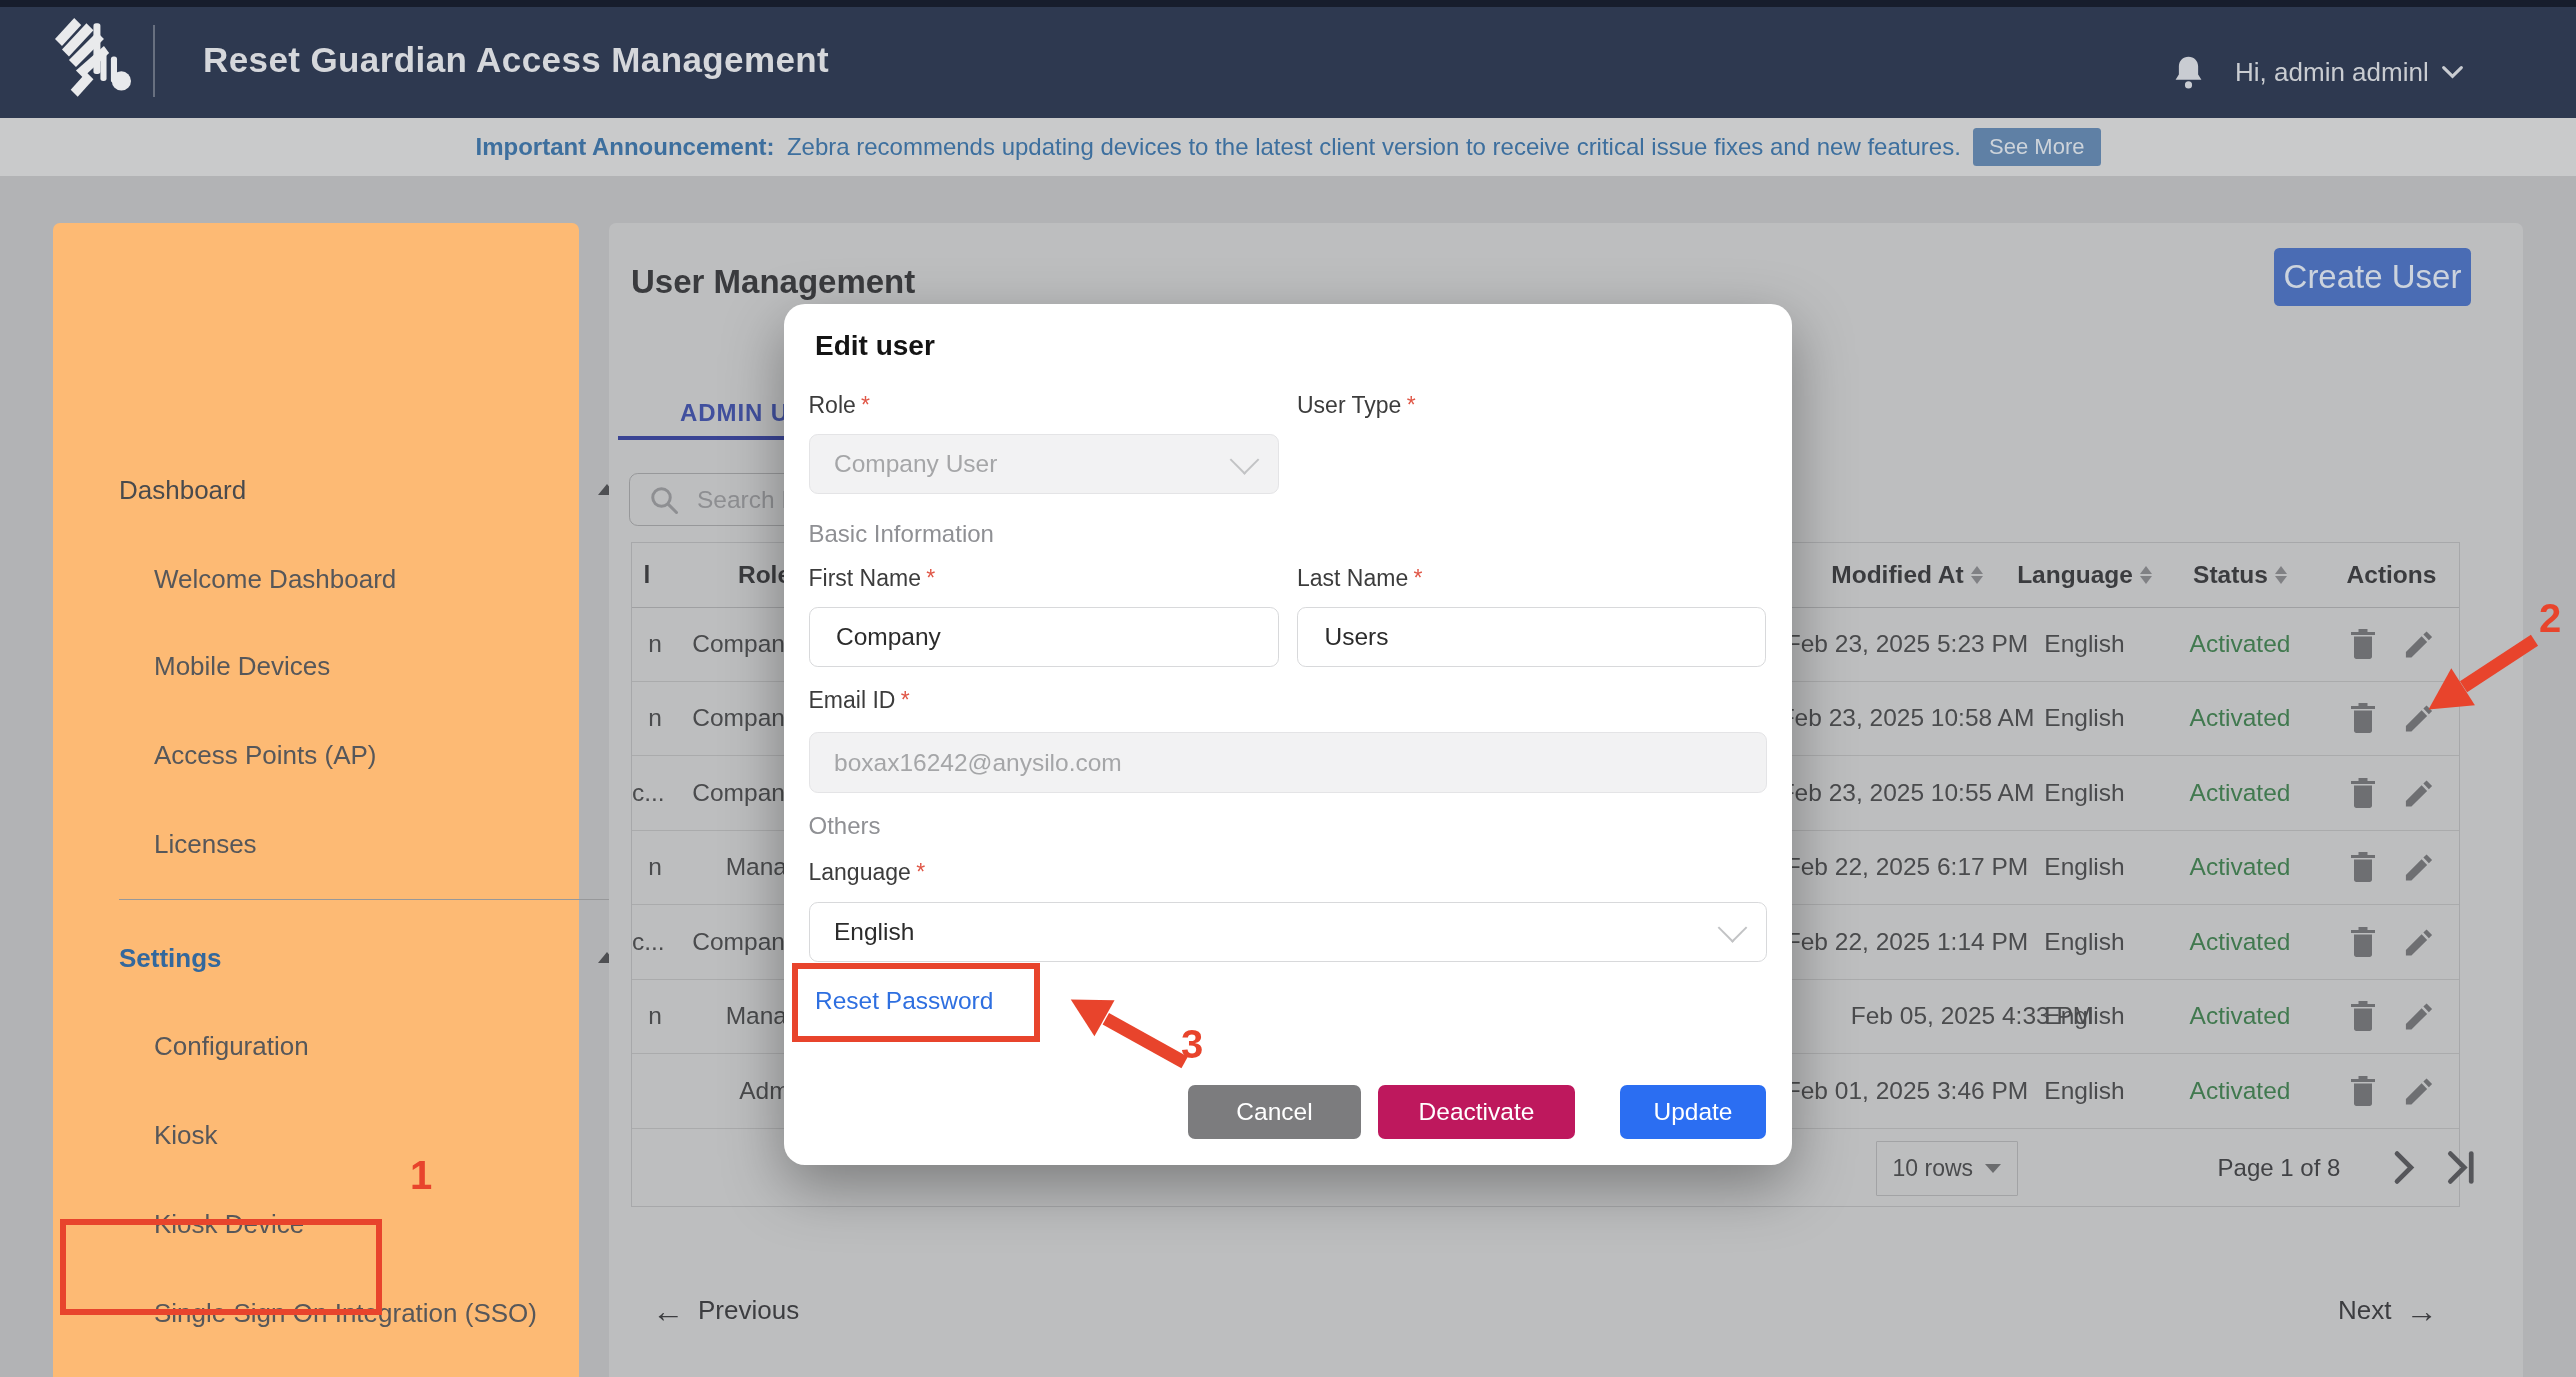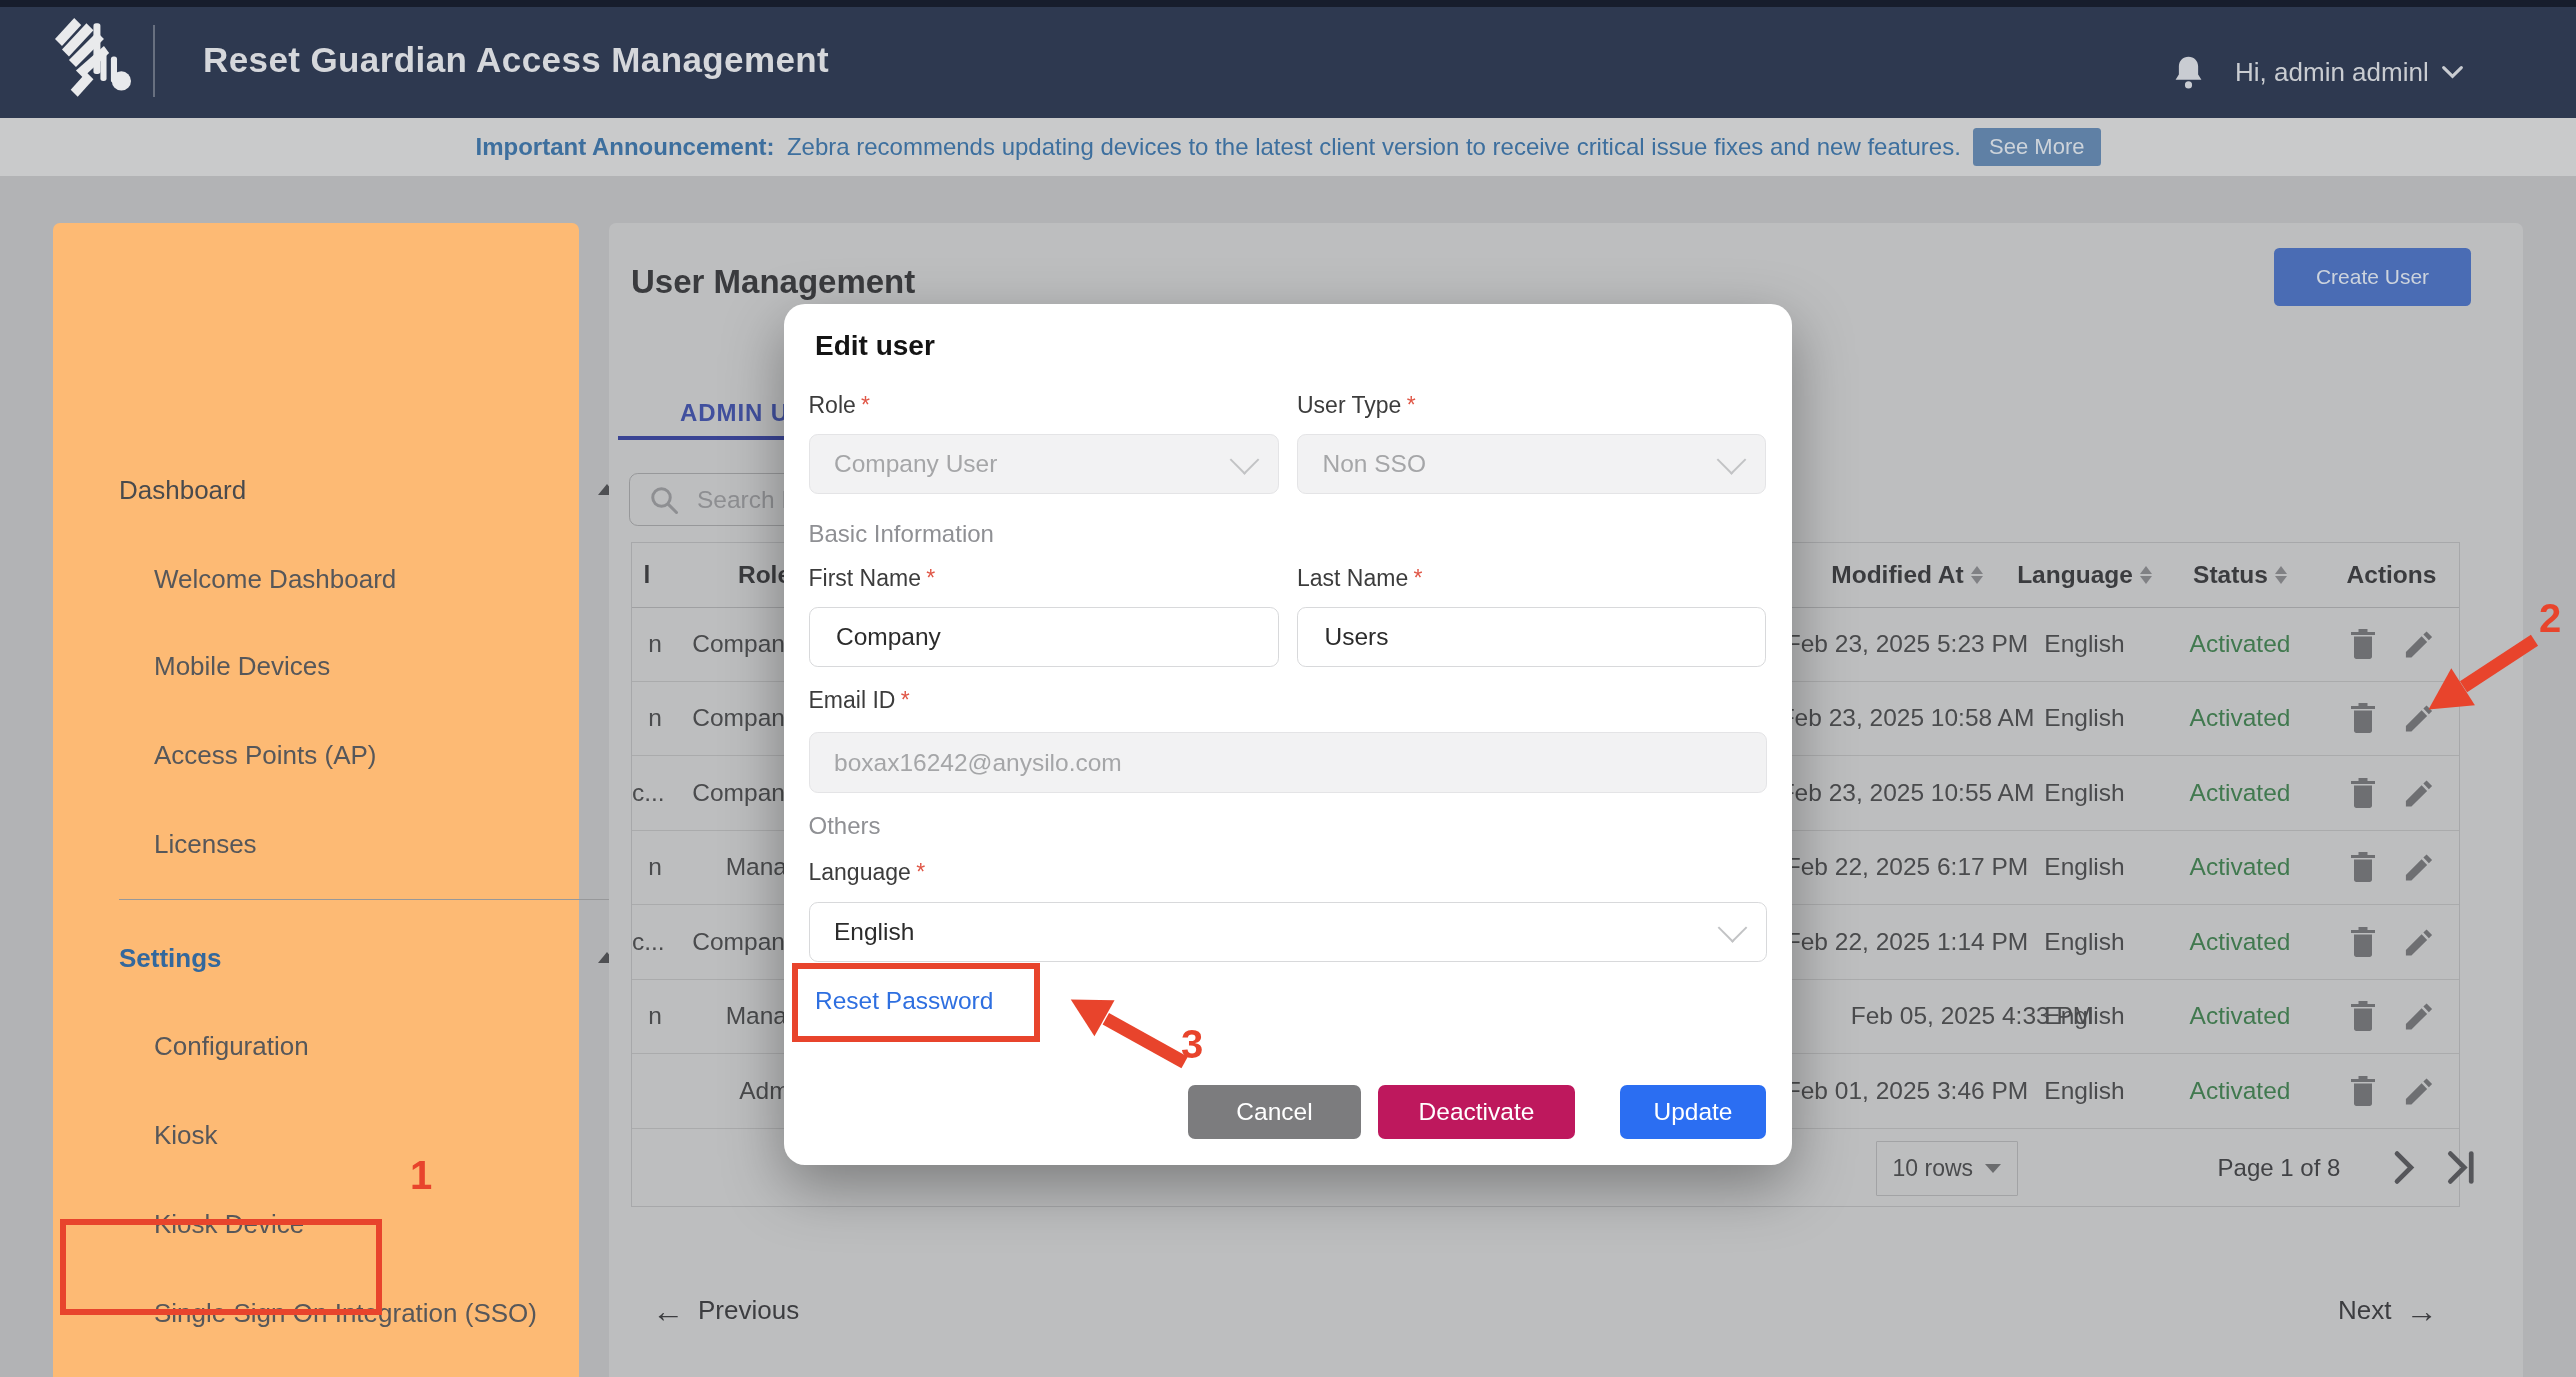--- a/index.html
+++ b/index.html
@@ -27,21 +27,21 @@
 
   
   .side-header{position:absolute;left:66px;width:421px;font-size:26px;color:#494a4d;cursor:pointer;}
   .side-header.blue{color:#33689d;font-weight:bold;}
   .side-item{position:absolute;left:101px;width:403px;font-size:26px;color:#56575a;cursor:pointer;white-space:nowrap;}
   .side-divider{position:absolute;left:66px;width:491px;height:0;border-top:1.8px solid #97989a;}
   .caret-up{position:absolute;left:545px;width:0;height:0;border-left:9.6px solid transparent;border-right:9.6px solid transparent;border-bottom:11.4px solid #4e4f52;}
 
   
   .page-title{position:absolute;left:631px;top:263px;font-size:33px;font-weight:bold;color:#3a3b3e;}
-  .create-btn{position:absolute;left:2274px;top:248px;width:197px;height:58px;background:#4a6cb4;color:#ccd3dd;font-size:21px;border:none;border-radius:5.3px;display:flex;align-items:center;justify-content:center;cursor:pointer;font-family:inherit;}
+  .create-btn{position:absolute;left:2274px;top:248px;width:197px;height:58px;background:#4a6cb4;color:#ccd3dd;font-size:33px;border:none;border-radius:5.3px;display:flex;align-items:center;justify-content:center;cursor:pointer;font-family:inherit;}
   .tab{position:absolute;left:618px;top:399px;width:302px;height:40px;text-align:center;font-size:24px;font-weight:bold;letter-spacing:0.9px;color:#41509e;cursor:pointer;}
   .tab-underline{position:absolute;left:618px;top:436px;width:302px;height:4.4px;background:#3a4494;}
   .search-box{position:absolute;left:629px;top:473px;width:543px;height:53px;border:1.8px solid #97989a;border-radius:8.8px;display:flex;align-items:center;padding:0 0 0 19px;box-sizing:border-box;}
   .search-box input{border:none;outline:none;background:transparent;font-size:24.5px;color:#4a4b4d;margin-left:16px;width:386px;font-family:inherit;}
   .search-box input::placeholder{color:#8e8f92;}
 
   
   .tbl{position:absolute;left:631px;top:542px;width:1829px;height:665px;border:0.9px solid #a7a8aa;box-sizing:border-box;}
   .t-head{position:absolute;left:0;top:0;width:100%;height:64px;border-bottom:1.8px solid #9fa0a2;}
   .t-row{position:absolute;left:0;width:100%;height:74px;border-bottom:0.9px solid #aaabac;}
@@ -342,24 +342,20 @@
   <div class="modal">
     <div class="m-title">Edit user</div>
 
     <div class="m-label" style="left:24.5px;top:88px;"><span>Role</span><span class="req">*</span></div>
     <div class="m-field disabled" style="left:24.5px;top:130px;width:470px;height:60px;">
       <span>Company User</span>
       <i class="m-chev"></i>
     </div>
 
     <div class="m-label" style="left:513px;top:88px;"><span>User Type</span><span class="req">*</span></div>
-    <div class="m-field disabled" style="left:513px;top:130px;width:469px;height:60px;">
-      <span>Non SSO</span>
-      <i class="m-chev"></i>
-    </div>
 
     <div class="m-section" style="left:24.5px;top:216px;">Basic Information</div>
 
     <div class="m-label" style="left:24.5px;top:261px;"><span>First Name</span><span class="req">*</span></div>
     <div class="m-field enabled" style="left:24.5px;top:303px;width:470px;height:60px;">
       <input type="text" value="Company" style="">
     </div>
 
     <div class="m-label" style="left:513px;top:261px;"><span>Last Name</span><span class="req">*</span></div>
     <div class="m-field enabled" style="left:513px;top:303px;width:469px;height:60px;">

